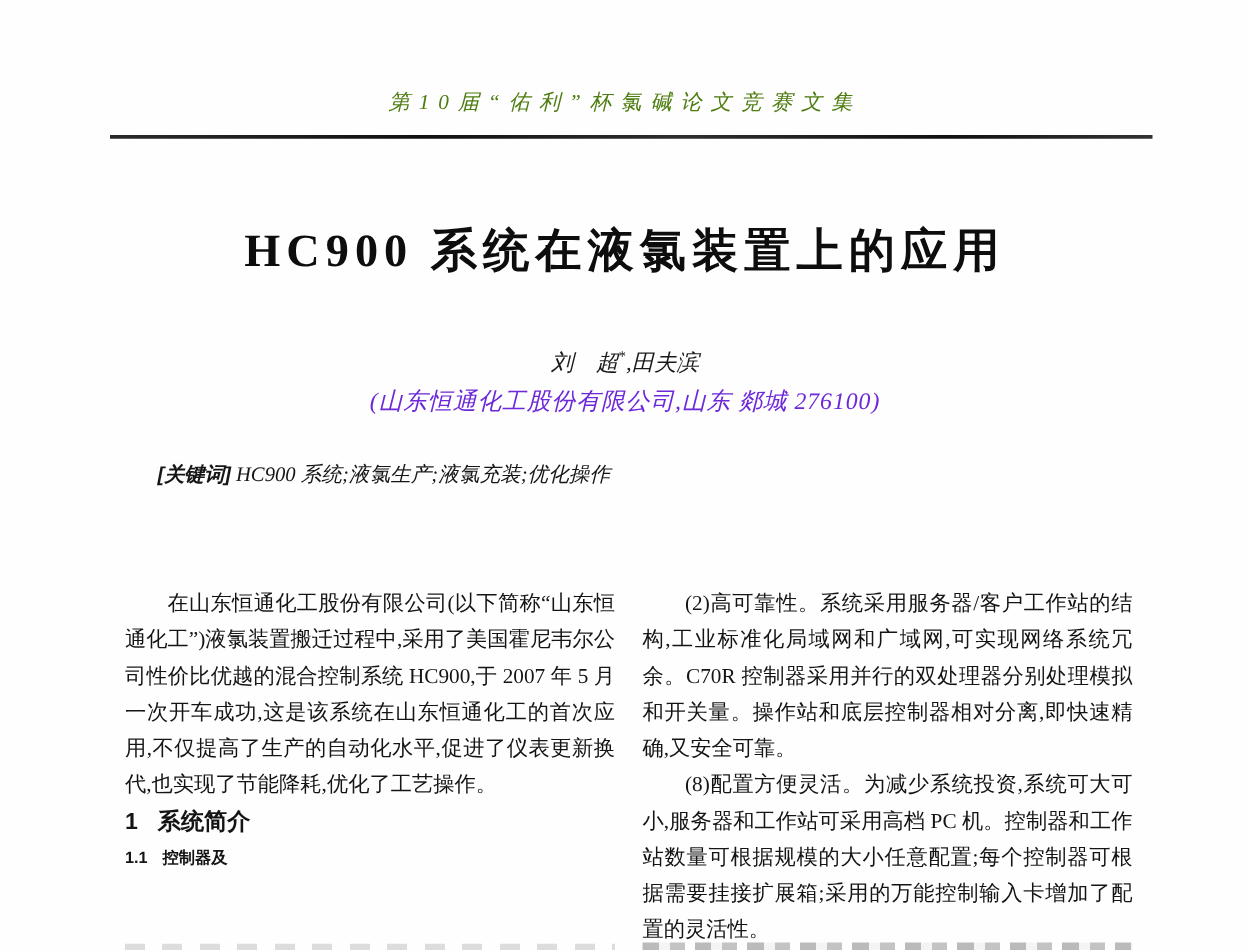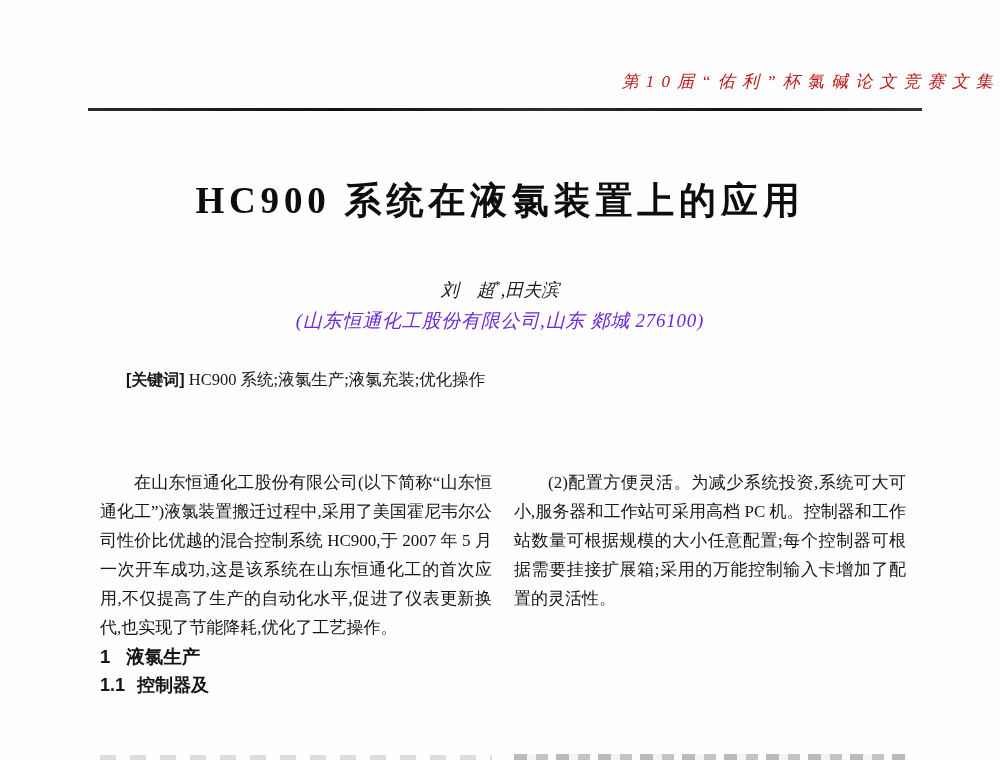--- a/index.html
+++ b/index.html
@@ -8,25 +8,25 @@
     width: 1000px;
     height: 760px;
     background: #fefefe;
     color: #161616;
     font-family: "Liberation Serif", "DejaVu Serif", serif;
     overflow: hidden;
   }
   .journal-header {
     position: absolute;
     top: 70px; left: 0; width: 100%;
-    text-align: right;
+    text-align: center;
     font-size: 17px;
     letter-spacing: 0.42em;
     font-style: italic;
-    color: #b91c1c;
+    color: #4d7c0f;
     white-space: nowrap;
   }
   .header-rule {
     position: absolute;
     top: 108px; left: 88px;
     width: 834px; height: 2.5px;
     background: linear-gradient(90deg, #2a2a2a, #111 30%, #2e2e2e 55%, #111 80%, #333);
   }
   .paper-title {
     position: absolute;
@@ -56,20 +56,21 @@
     letter-spacing: 0.04em;
     color: #6d28d9;
   }
   .meta-block {
     position: absolute;
     top: 366px; left: 100px;
     width: 806px;
     font-size: 16.5px;
     line-height: 28px;
     text-align: justify;
+    font-style: italic;
   }
   .meta-block p { margin: 0; text-indent: 26px; }
   .meta-label {
     font-weight: bold;
     font-family: "Liberation Sans", "DejaVu Sans", sans-serif;
     font-size: 16px;
   }
   .columns {
     position: absolute;
     top: 468px; left: 100px;
@@ -91,21 +92,21 @@
     font-weight: bold;
     font-size: 18.5px;
     line-height: 29px;
     margin: 0;
     display: flex;
     gap: 16px;
   }
   .subsec-heading {
     font-family: "Liberation Sans", "DejaVu Sans", sans-serif;
     font-weight: bold;
-    font-size: 18px;
+    font-size: 13px;
     line-height: 29px;
     margin: 0;
     display: flex;
     gap: 12px;
     align-items: flex-end;
   }
   .remnant {
     position: absolute;
     bottom: 0;
     height: 5px;
@@ -137,30 +138,31 @@
   <div class="meta-block">
     <p><span class="meta-label">[关键词]</span><span> HC900 系统;液氯生产;液氯充装;优化操作</span></p>
   </div>
 
   <div class="columns">
 
     <div class="col">
       <p>在山东恒通化工股份有限公司(以下简称“山东恒通化工”)液氯装置搬迁过程中,采用了美国霍尼韦尔公司性价比优越的混合控制系统 HC900,于 2007 年 5 月一次开车成功,这是该系统在山东恒通化工的首次应用,不仅提高了生产的自动化水平,促进了仪表更新换代,也实现了节能降耗,优化了工艺操作。</p>
       <div class="sec-heading">
         <span>1</span>
-        <span>液氯生产</span>
+        <span>系统简介</span>
       </div>
       <div class="subsec-heading">
         <span>1.1</span>
         <span>控制器及</span>
       </div>
     </div>
 
     <div class="col">
-      <p>(2)配置方便灵活。为减少系统投资,系统可大可小,服务器和工作站可采用高档 PC 机。控制器和工作站数量可根据规模的大小任意配置;每个控制器可根据需要挂接扩展箱;采用的万能控制输入卡增加了配置的灵活性。</p>
+      <p>(2)高可靠性。系统采用服务器/客户工作站的结构,工业标准化局域网和广域网,可实现网络系统冗余。C70R 控制器采用并行的双处理器分别处理模拟和开关量。操作站和底层控制器相对分离,即快速精确,又安全可靠。</p>
+      <p>(8)配置方便灵活。为减少系统投资,系统可大可小,服务器和工作站可采用高档 PC 机。控制器和工作站数量可根据规模的大小任意配置;每个控制器可根据需要挂接扩展箱;采用的万能控制输入卡增加了配置的灵活性。</p>
     </div>
 
   </div>
 
   <div class="remnant remnant-left"></div>
   <div class="remnant remnant-right"></div>
 
 </div>
 
 </body></html>

